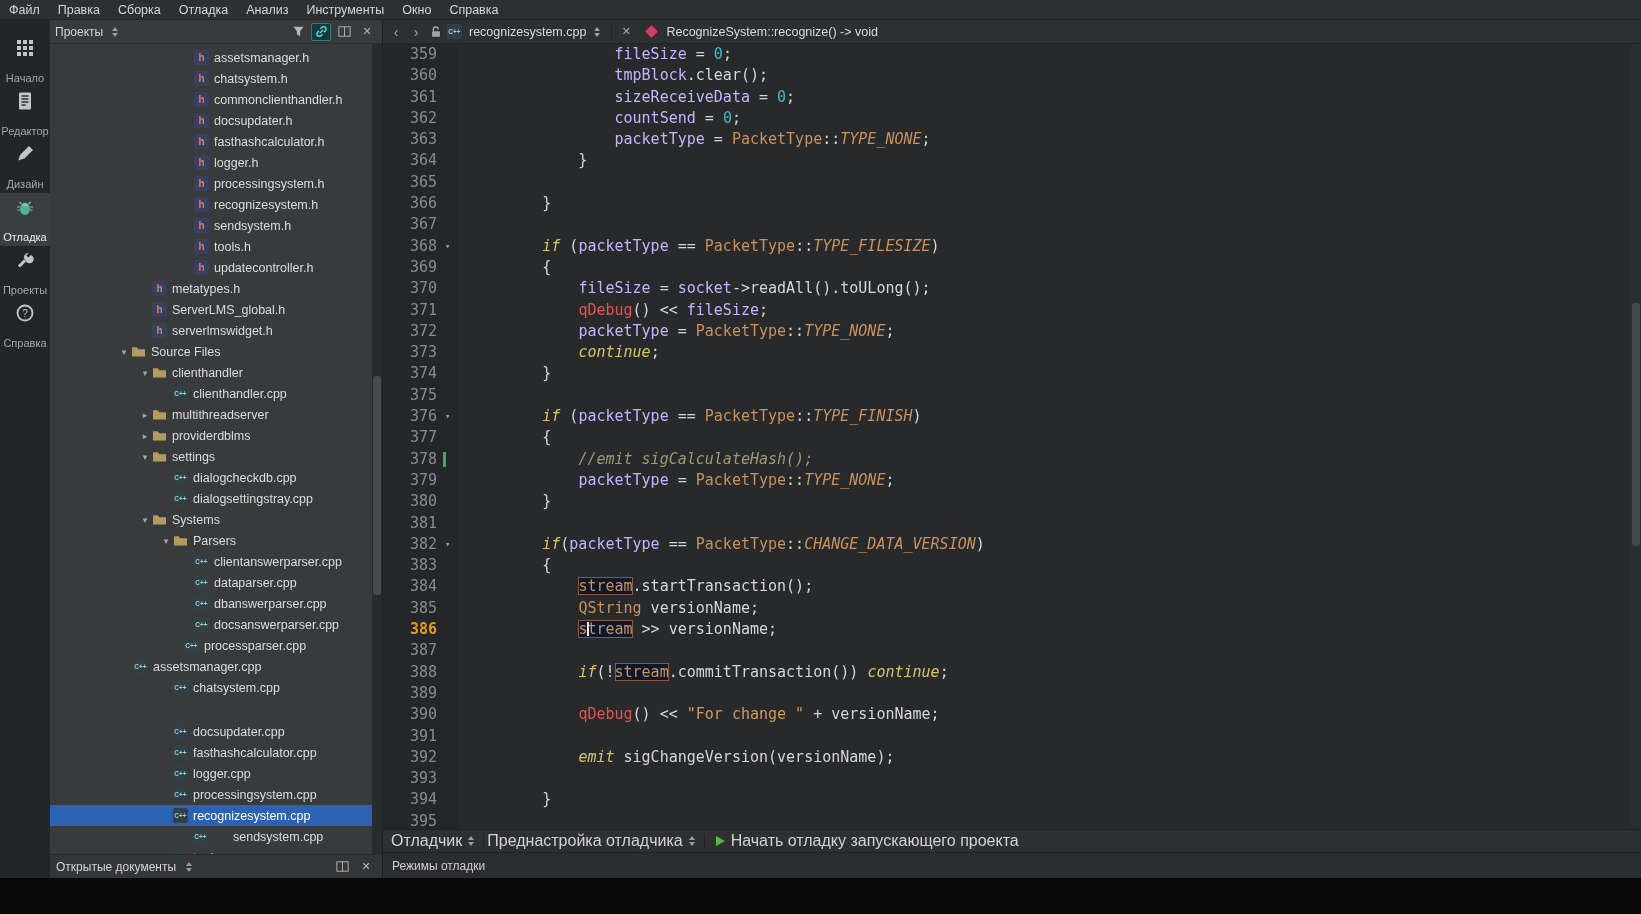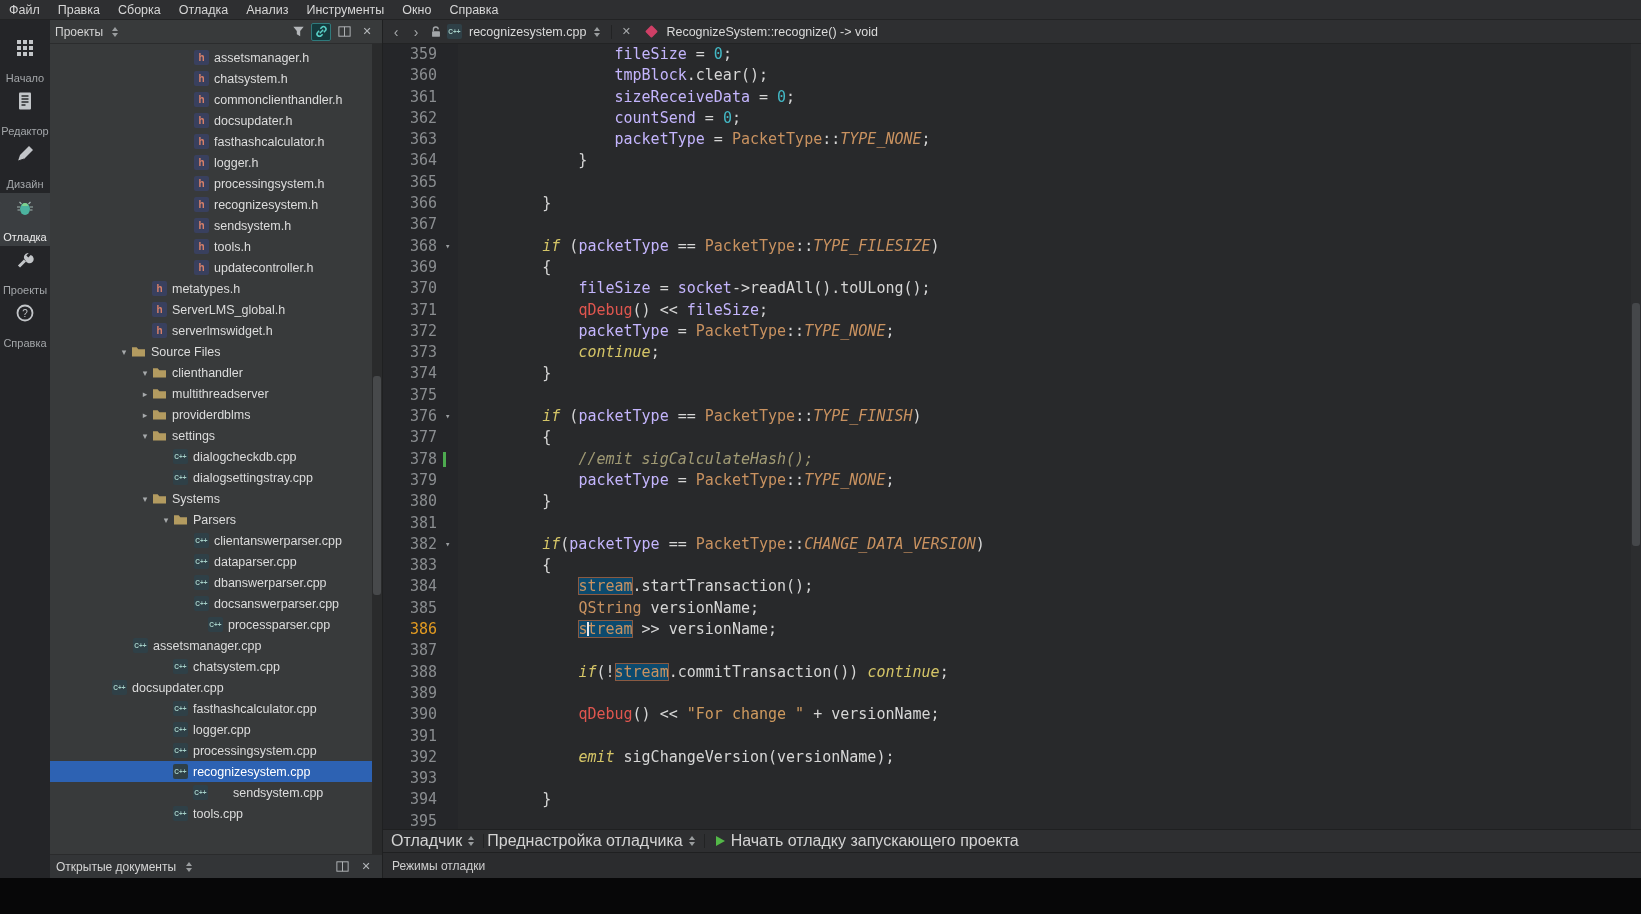--- a/index.html
+++ b/index.html
@@ -57,37 +57,37 @@
   .updown .up{border-bottom:4px solid #9a9d9f}
   .updown .dn{border-top:4px solid #9a9d9f}
   .method-icon{width:9px;height:9px;background:#cf3f66;border-radius:1px;transform:rotate(45deg);
     display:inline-block;margin:0 8px 0 10px;flex:none}
 
   .editor{flex:1;min-height:0;display:flex;background:#28292b;position:relative;
     font-family:"DejaVu Sans Mono",monospace;font-size:15px;line-height:21.3px}
   .gutter{width:75px;flex:none;background:#252629;color:#8a8d90;display:flex;flex-direction:column;overflow:hidden}
   .gutter-row{height:21.3px;flex:none;display:flex;align-items:flex-start}
   .gnum{flex:1;text-align:right;padding-right:5px}
-  .gnum.cur{color:#e39b21;font-weight:normal}
+  .gnum.cur{color:#e39b21;font-weight:bold}
   .gmark{width:16px;height:100%;position:relative;flex:none}
   .modbar{position:absolute;left:1px;top:3px;bottom:3px;width:3px;background:#4daa4f}
   .foldm{position:absolute;left:3px;top:0;bottom:0;display:flex;align-items:center;font-size:9px;color:#9b9e a0}
   .foldm{color:#9b9ea0}
   .code{flex:1;min-width:0;overflow:hidden;padding-left:12px;color:#d6d6d6;white-space:pre}
   .code-line{height:21.3px}
   .tk-p{color:#d6d6d6}
   .tk-fld{color:#c4b5fd}
   .tk-num{color:#43b8c5}
   .tk-kw{color:#d5c567;font-style:italic}
   .tk-typ{color:#c99260}
   .tk-enm{color:#c99260;font-style:italic}
   .tk-mac{color:#e0564f}
   .tk-str{color:#cf9a5f}
   .tk-com{color:#a09a74;font-style:italic}
-  .tk-hl,.tk-hlc{color:#c99260;background:#0c4a6e;outline:1px solid #8a5a42;outline-offset:-1px}
+  .tk-hl,.tk-hlc{color:#c99260;background:#0f172a;outline:1px solid #8a5a42;outline-offset:-1px}
   .tk-hlc{position:relative}
   .tk-hlc::after{content:"";position:absolute;left:9px;top:2px;bottom:2px;width:2px;background:#eceaea}
   .editor-scroll{position:absolute;top:0;right:0;width:10px;height:100%;background:#2c2d2f}
   .editor-thumb{position:absolute;left:1px;width:8px;top:33%;height:31%;background:#45474a;border-radius:3px}
 
   .debugbar{height:23px;flex:none;background:#2e2f31;border-top:1px solid #1f2021;
     display:flex;align-items:center;font-size:16px;color:#d3d3d3;padding-left:8px}
   .play-icon{width:0;height:0;border-left:9px solid #53b848;border-top:5.5px solid transparent;
     border-bottom:5.5px solid transparent;margin:0 6px 0 8px;flex:none}
   .modesrow{height:26px;flex:none;background:#2b2c2e;border-top:1px solid #1f2021;
@@ -298,20 +298,25 @@
             </div>
             <div class="tree-row" style="padding-left: 88px;">
               <span class="tw-arrow">▾</span>
               <span class="fi fi-folder">
                 <svg width="15" height="13" viewBox="0 0 16 14">
                   <path d="M1 2.5h5l1.8 2H15V12.5H1z" fill="#b39b60"></path>
                 </svg>
               </span>
               <span>clienthandler</span>
             </div>
+            <div class="tree-row" style="padding-left: 109px;">
+              <span class="tw-arrow"></span>
+              <span class="fi fi-cpp">C++</span>
+              <span>clienthandler.cpp</span>
+            </div>
             <div class="tree-row" style="padding-left: 88px;">
               <span class="tw-arrow">▸</span>
               <span class="fi fi-folder">
                 <svg width="15" height="13" viewBox="0 0 16 14">
                   <path d="M1 2.5h5l1.8 2H15V12.5H1z" fill="#b39b60"></path>
                 </svg>
               </span>
               <span>multithreadserver</span>
             </div>
             <div class="tree-row" style="padding-left: 88px;">
@@ -373,36 +378,36 @@
             <div class="tree-row" style="padding-left: 130px;">
               <span class="tw-arrow"></span>
               <span class="fi fi-cpp">C++</span>
               <span>dbanswerparser.cpp</span>
             </div>
             <div class="tree-row" style="padding-left: 130px;">
               <span class="tw-arrow"></span>
               <span class="fi fi-cpp">C++</span>
               <span>docsanswerparser.cpp</span>
             </div>
-            <div class="tree-row" style="padding-left: 120px; margin-left: 24px;">
+            <div class="tree-row" style="padding-left: 120px;">
               <span class="tw-arrow"></span>
               <span class="fi fi-cpp">C++</span>
               <span>processparser.cpp</span>
             </div>
             <div class="tree-row" style="padding-left: 69px;">
               <span class="tw-arrow"></span>
               <span class="fi fi-cpp">C++</span>
               <span>assetsmanager.cpp</span>
             </div>
             <div class="tree-row" style="padding-left: 109px;">
               <span class="tw-arrow"></span>
               <span class="fi fi-cpp">C++</span>
               <span>chatsystem.cpp</span>
             </div>
-            <div class="tree-row" style="padding-left: 48px;">
+            <div class="tree-row" style="padding-left: 109px; margin-top: 23px;">
               <span class="tw-arrow"></span>
               <span class="fi fi-cpp">C++</span>
               <span>docsupdater.cpp</span>
             </div>
             <div class="tree-row" style="padding-left: 109px;">
               <span class="tw-arrow"></span>
               <span class="fi fi-cpp">C++</span>
               <span>fasthashcalculator.cpp</span>
             </div>
             <div class="tree-row" style="padding-left: 109px;">

